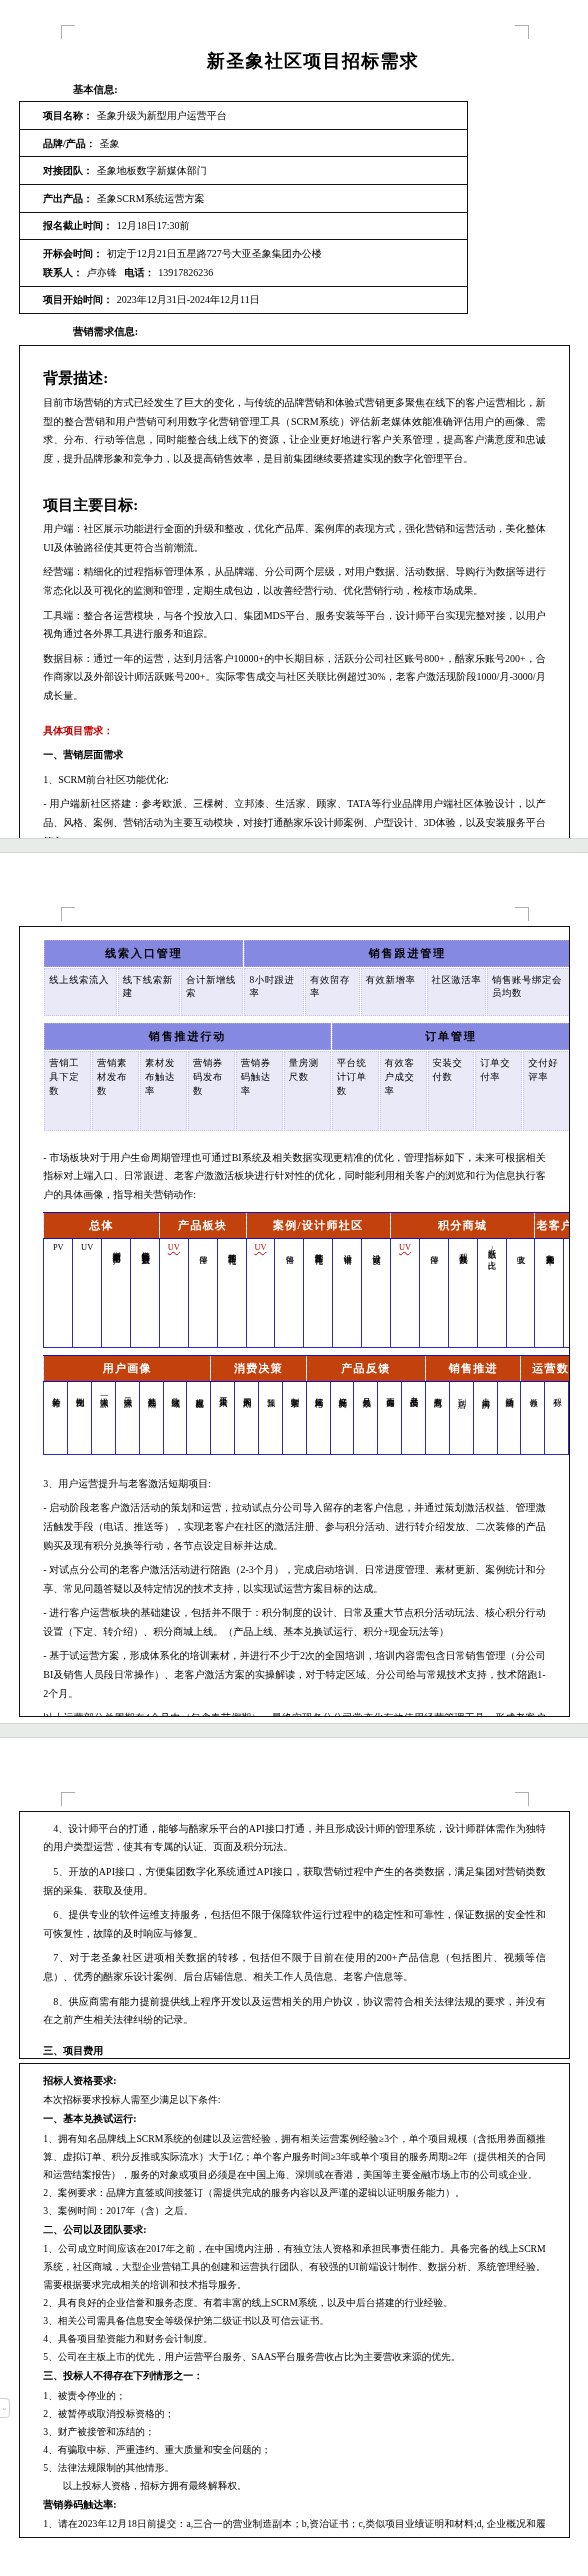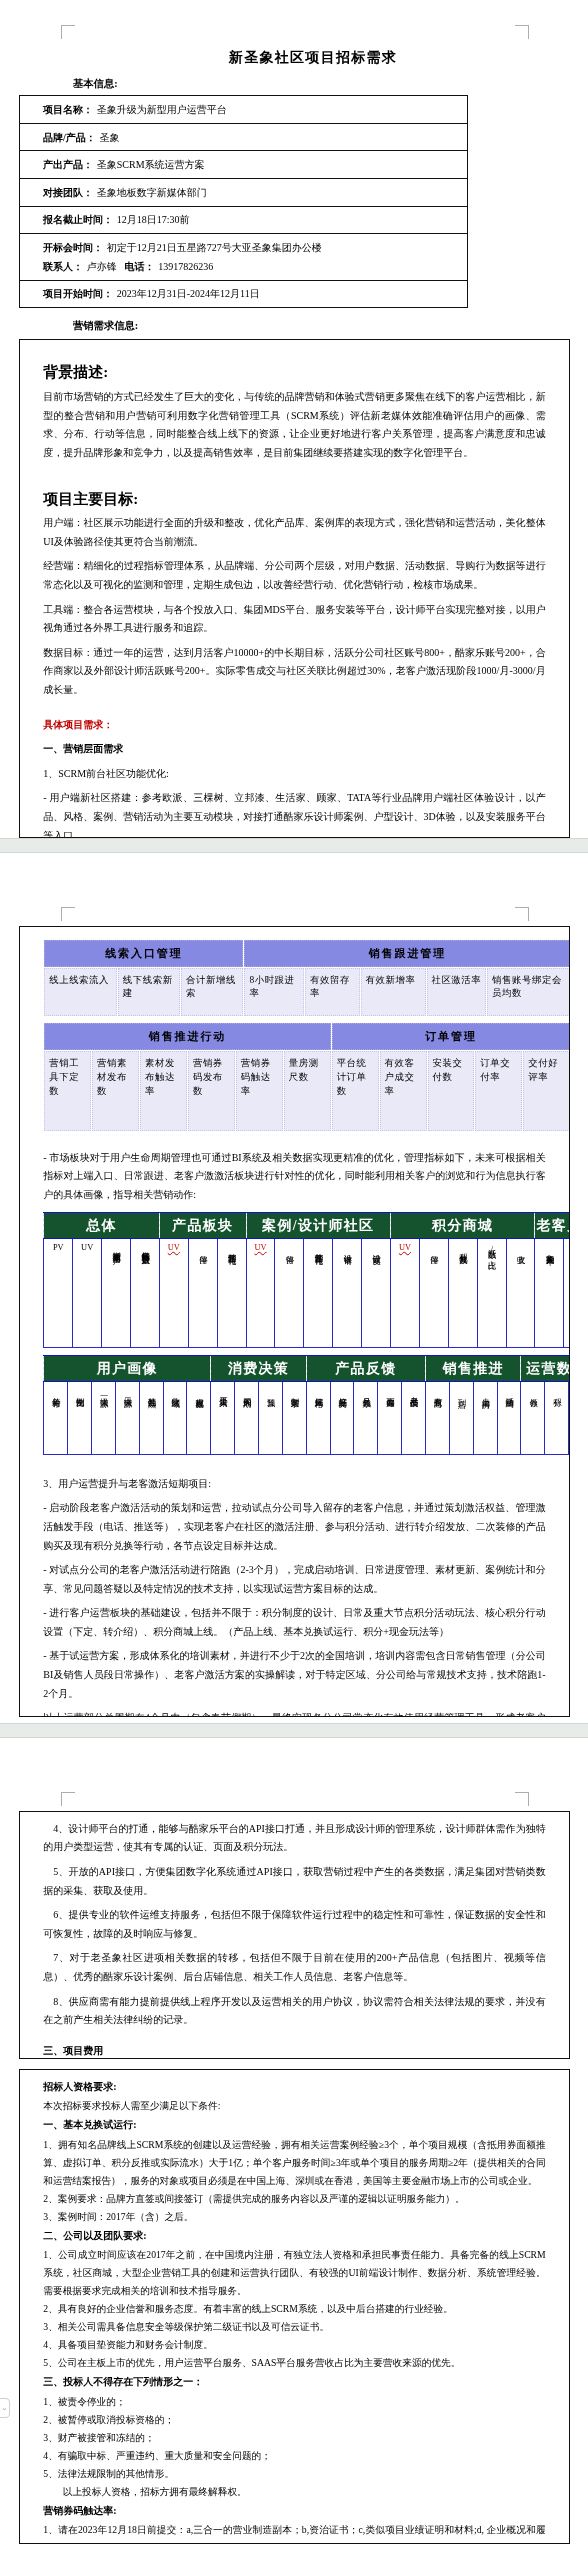--- a/index.html
+++ b/index.html
@@ -13,56 +13,56 @@
   #page2{top:853px;height:966px;}
   #page3{top:1738px;height:838px;}
   .band{position:absolute;left:0;width:589px;height:15px;background:#e8ece8;
         border-top:0.6px solid #d3d7d3;border-bottom:0.6px solid #d3d7d3;box-sizing:border-box;}
   #band1{top:838px;}
   #band2{top:1723px;}
   .mark{position:absolute;width:13px;height:13px;border:0 solid #adadad;}
   .mark.tl{border-left-width:0.6px;border-top-width:0.6px;}
   .mark.tr{border-right-width:0.6px;border-top-width:0.6px;}
 
-  .doc-title{font-size:14px;font-weight:bold;text-align:center;margin:0;padding-top:49px;letter-spacing:1.3px;padding-left:37px;}
+  .doc-title{font-size:18px;font-weight:bold;text-align:center;margin:0;padding-top:49px;letter-spacing:1.3px;padding-left:37px;}
   .sec-label{font-size:10.3px;font-weight:bold;margin:10.3px 0 3.9px 73px;}
 
   table{border-spacing:0;}
   .btable{margin:0 19.3px;width:449px;border:1.3px solid #111;border-collapse:collapse;}
   .btable td{border-top:1px solid #111;padding:5.8px 6.4px 5.8px 22.6px;font-size:10px;line-height:1.5;}
   .btable tr:first-child td{border-top:none;}
   .btable b{font-weight:bold;}
   .btable .val{font-weight:normal;margin-left:3.9px;}
 
   .dbox{border:1.3px solid #111;margin:0 19.3px;padding:6.4px 23px;box-sizing:border-box;overflow:hidden;}
   #box-p1{height:499px;margin-top:6.4px;}
   #box-p2{height:791px;margin-top:73px;}
   #box-p3a{height:248px;margin-top:73px;}
-  #box-p3b{height:475px;margin-top:10px;}
+  #box-p3b{height:475px;margin-top:4px;}
 
   .dbox p{margin:5.8px 0;font-size:10px;line-height:18.7px;text-align:justify;}
   .dbox .h{font-weight:bold;font-size:15px;margin:6.4px 0 2.6px 0;}
   .red-h{color:#c00000;font-weight:bold;font-size:10.3px;margin:3.9px 0 9px 0;}
   .sub-h{font-weight:bold;font-size:10.3px;margin:14px 0 5.2px 0;}
   .tight p{margin:0;line-height:18px;font-size:9.7px;}
   .tight .h{margin:1.3px 0;font-size:10px;}
   .gap-top{margin-top:17px !important;}
 
   
   .ta{border-collapse:separate;border-spacing:1.9px;margin:5.2px auto 0;width:528px;table-layout:fixed;}
   .ta th{background:#8689e2;color:#000;font-weight:bold;font-size:11px;height:23px;
          border:0.6px dotted #a9a9e8;letter-spacing:1.9px;}
   .ta td{background:#e9e9f8;font-size:9.4px;line-height:1.45;padding:5.2px 3.9px;vertical-align:top;
          border:0.6px dotted #c6c6ec;letter-spacing:0.6px;}
   .ta-top td{height:36px;}
   .ta-bot td{height:67px;}
 
   
   .tb{border-collapse:collapse;margin:7.7px auto 0;width:550px;table-layout:fixed;}
-  .tb th{background:#14532d;color:#fff;font-weight:bold;font-size:14px;height:23px;
+  .tb th{background:#c2410c;color:#fff;font-weight:bold;font-size:11px;height:23px;
          border-top:1.3px solid #1213c4;border-bottom:1.3px solid #1213c4;
          border-left:0.6px dashed #dcdcf5;border-right:0.6px dashed #dcdcf5;letter-spacing:1.3px;
          overflow:hidden;white-space:nowrap;}
   .tb td{border:1.3px solid #2a2ac8;background:#fff;text-align:center;vertical-align:top;
          font-size:8.4px;padding:3.9px 0 1.3px 0;overflow:hidden;}
   .tb-r1 td{height:102px;}
   .tb-r2 td{height:67px;}
   .v{writing-mode:vertical-rl;text-orientation:upright;display:inline-block;line-height:1.12;letter-spacing:0.6px;}
   .redword{color:#c00000;text-decoration:underline wavy #c00000;text-decoration-thickness:0.6px;font-size:8.4px;}
 
@@ -83,24 +83,24 @@
 
   <table class="btable">
     <tbody>
         <tr>
           <td><b>项目名称：</b><span class="val">圣象升级为新型用户运营平台</span></td>
         </tr>
     <tr>
           <td><b>品牌/产品：</b><span class="val">圣象</span></td>
         </tr>
     <tr>
+          <td><b>对接团队：</b><span class="val">圣象地板数字新媒体部门</span></td>
+        </tr>
+    <tr>
           <td><b>产出产品：</b><span class="val">圣象SCRM系统运营方案</span></td>
-        </tr>
-    <tr>
-          <td><b>对接团队：</b><span class="val">圣象地板数字新媒体部门</span></td>
         </tr>
     <tr>
           <td><b>报名截止时间：</b><span class="val">12月18日17:30前</span></td>
         </tr>
     <tr>
           <td>
       <div><b>开标会时间：</b><span class="val">初定于12月21日五星路727号大亚圣象集团办公楼</span></div>
       <div style="margin-top:3.9px"><b>联系人：</b><span class="val">卢亦锋</span>
         <b style="margin-left:5.2px">电话：</b><span class="val">13917826236</span></div>
     </td>

